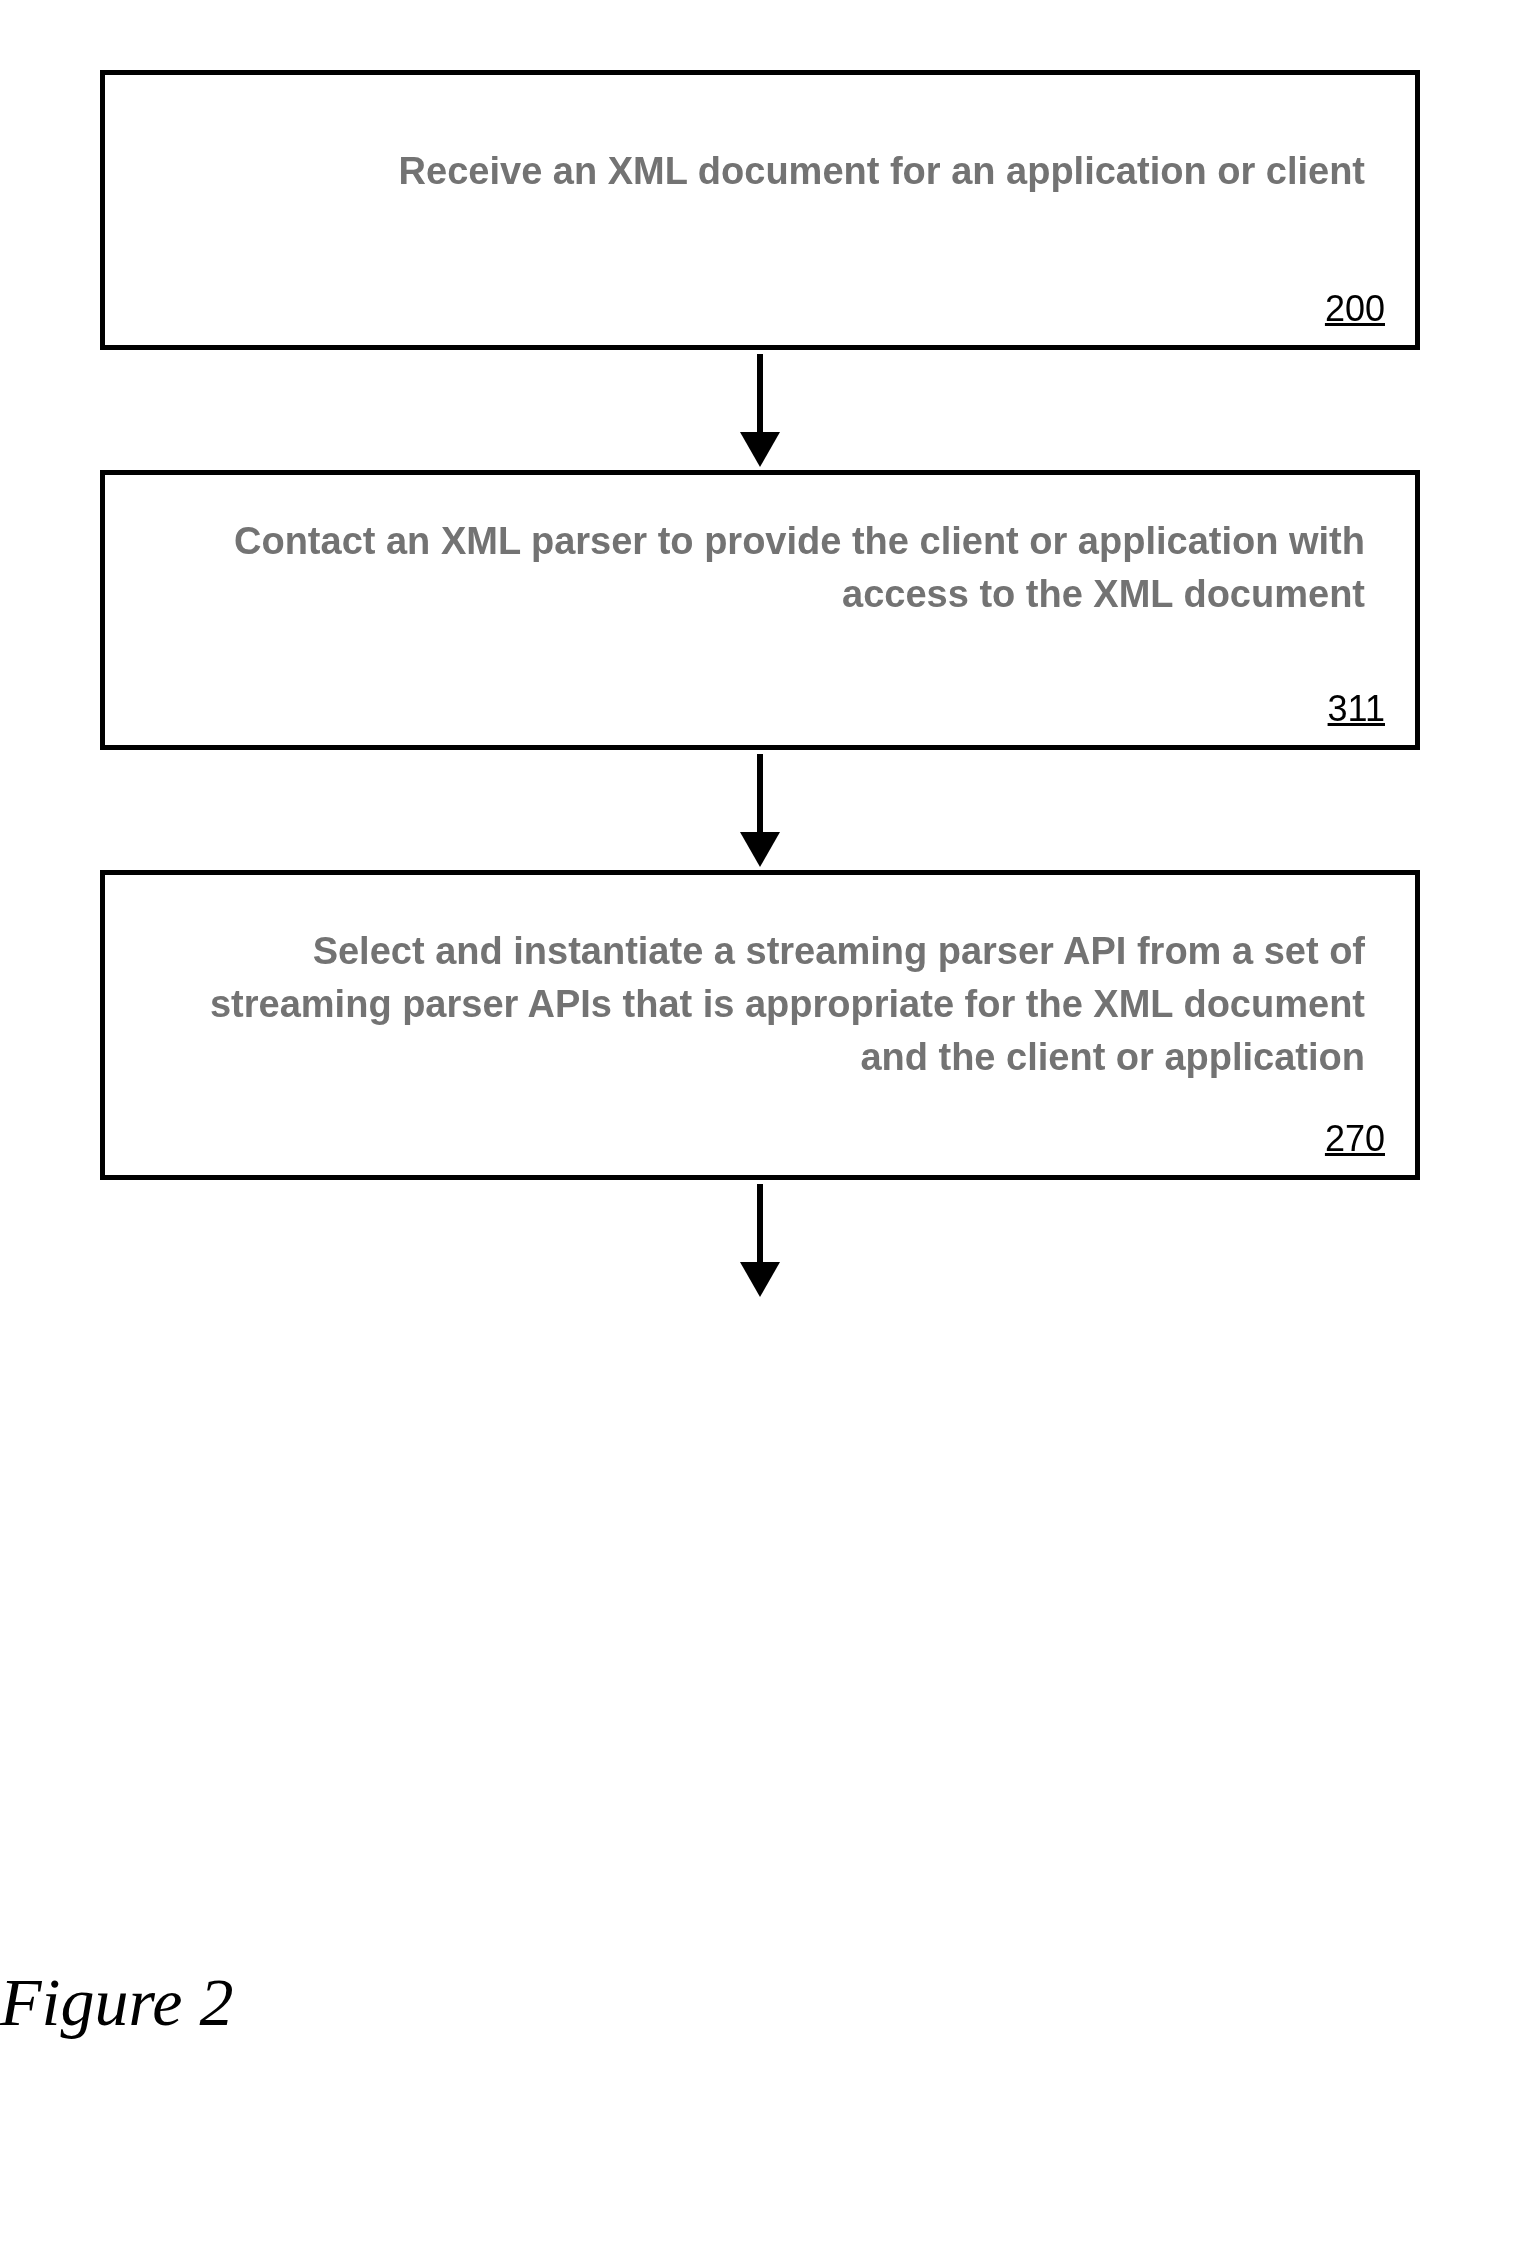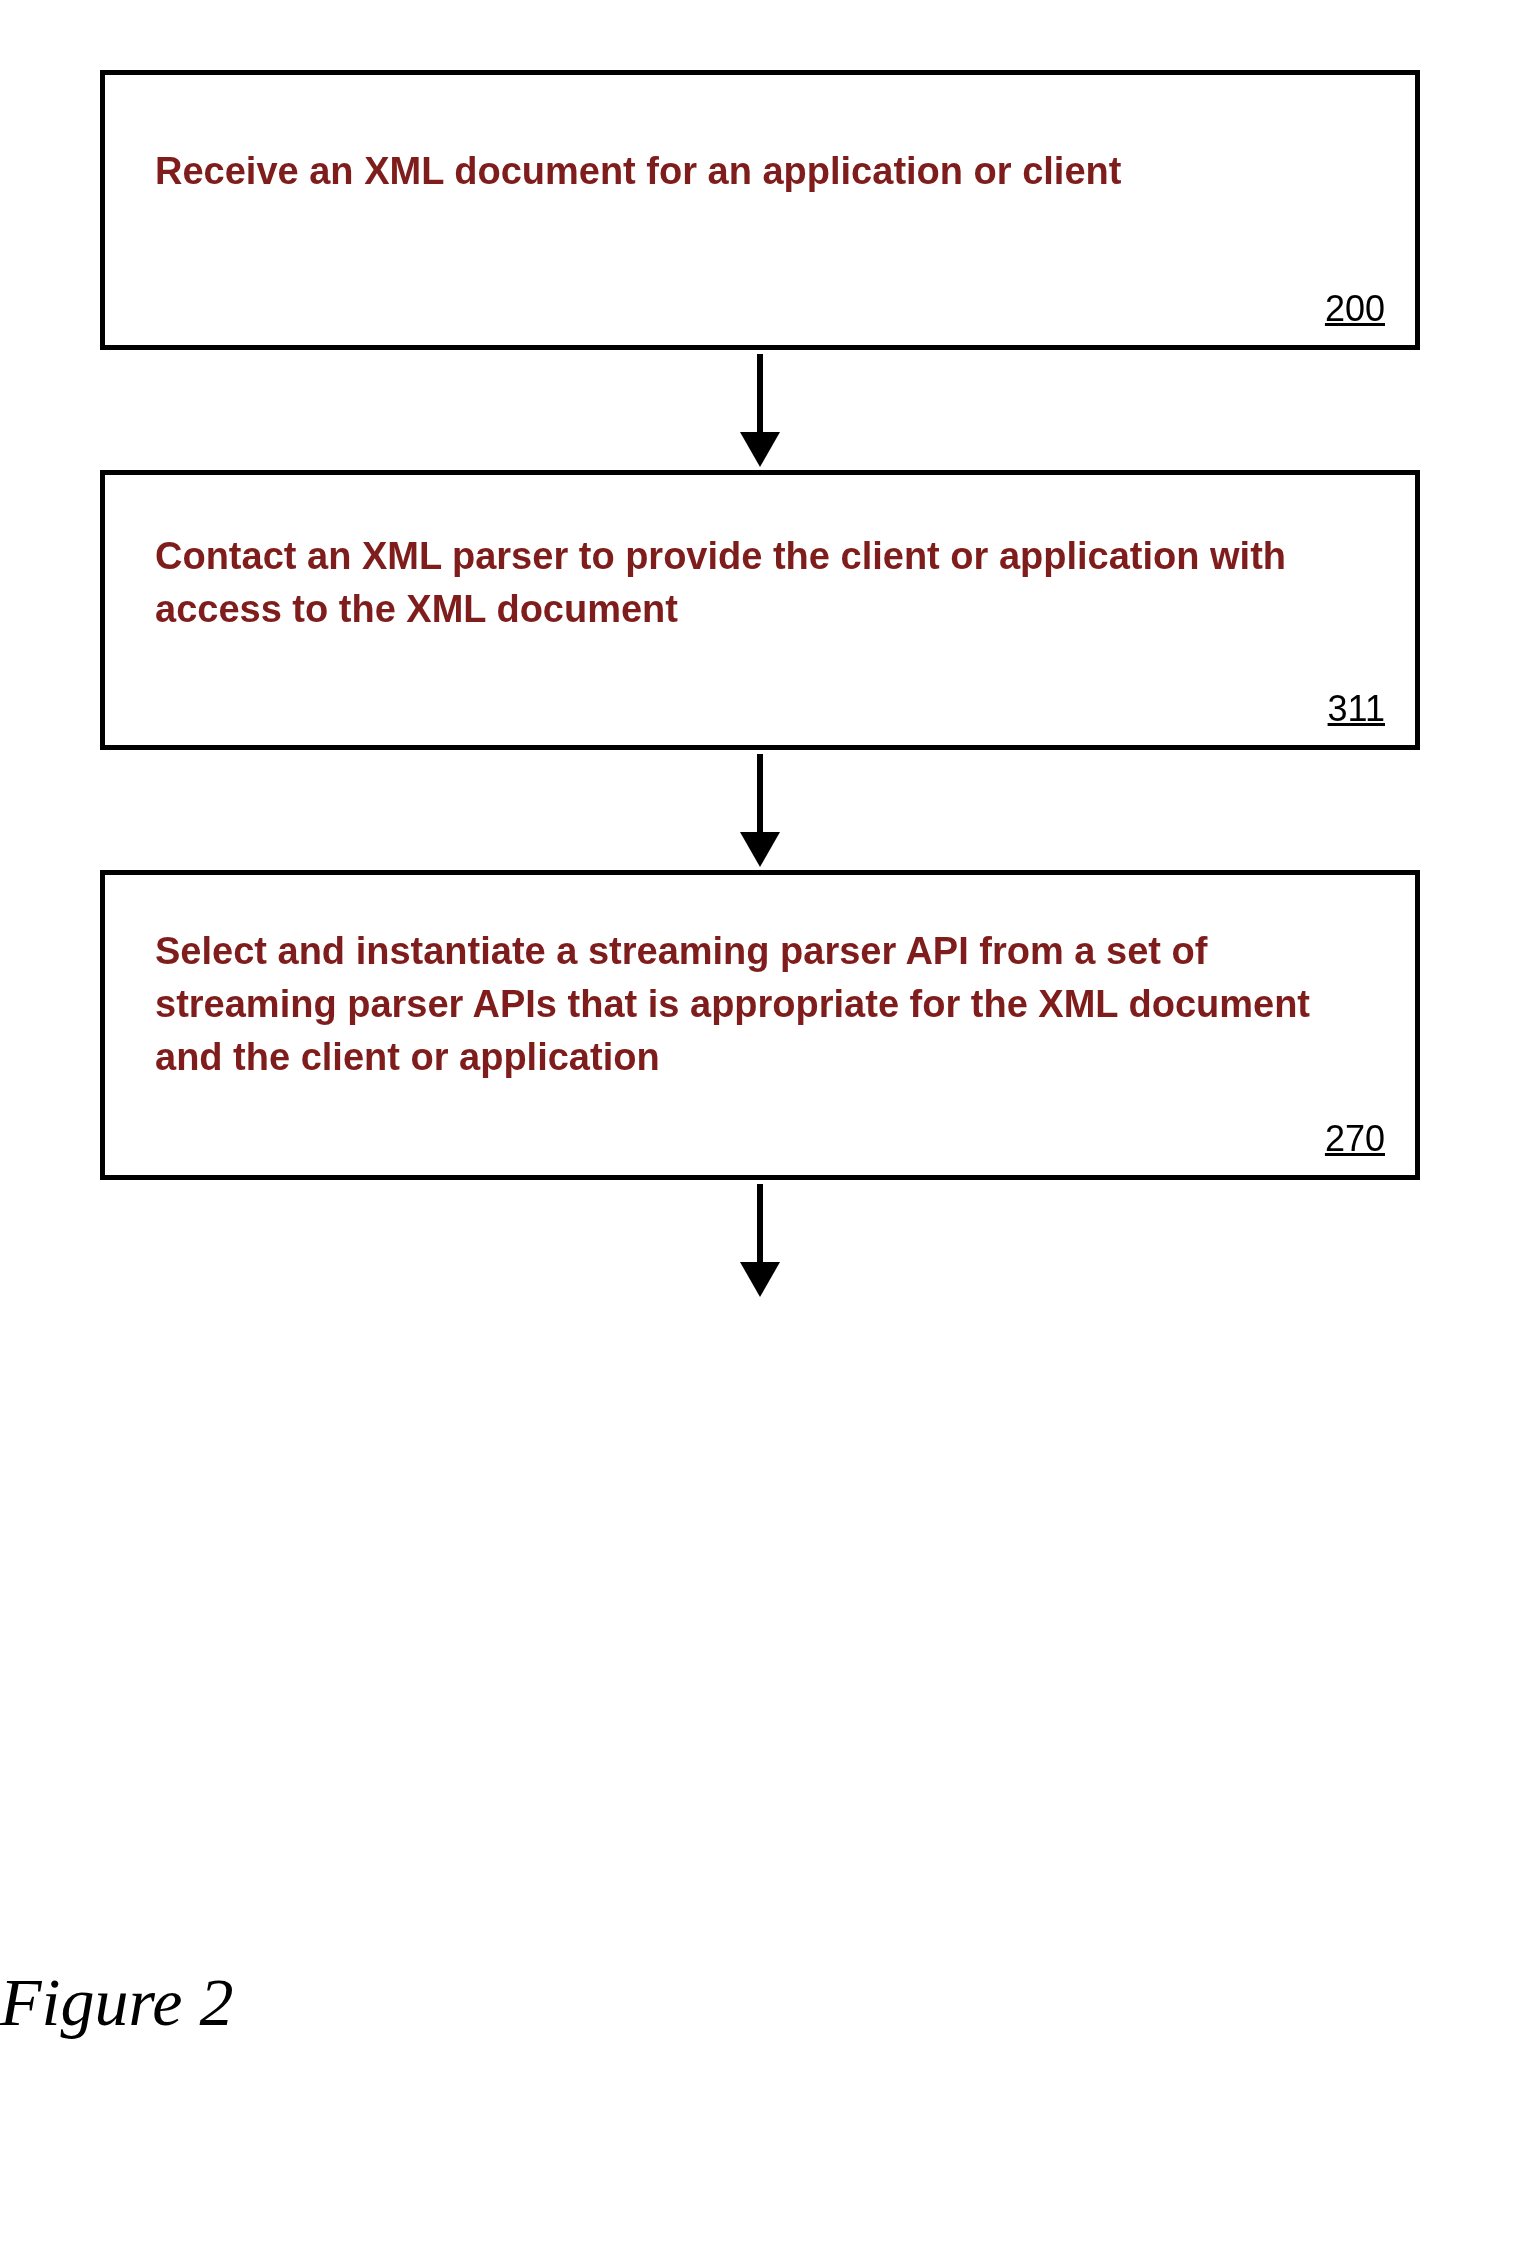--- a/index.html
+++ b/index.html
@@ -27,23 +27,23 @@
       border: 5px solid black;
       background: white;
       position: relative;
       padding: 40px 50px 50px 50px;
       margin-bottom: 0;
     }
     
     .box-text {
       font-size: 38px;
       font-weight: bold;
-      text-align: left;
+      text-align: right;
       line-height: 1.4;
-      color: #7f1d1d;
+      color: #737373;
     }
     
     .box-number {
       position: absolute;
       bottom: 15px;
       right: 30px;
       font-size: 36px;
       font-weight: normal;
       text-decoration: underline;
       color: black;
@@ -73,21 +73,21 @@
       margin-top: -2px;
     }
     
     #box-200 {
       height: 280px;
       padding-top: 70px;
     }
     
     #box-202 {
       height: 280px;
-      padding-top: 55px;
+      padding-top: 40px;
     }
     
     #box-204 {
       height: 310px;
       padding-top: 50px;
     }
     
     #box-206 {
       height: 300px;
       padding-top: 110px;

